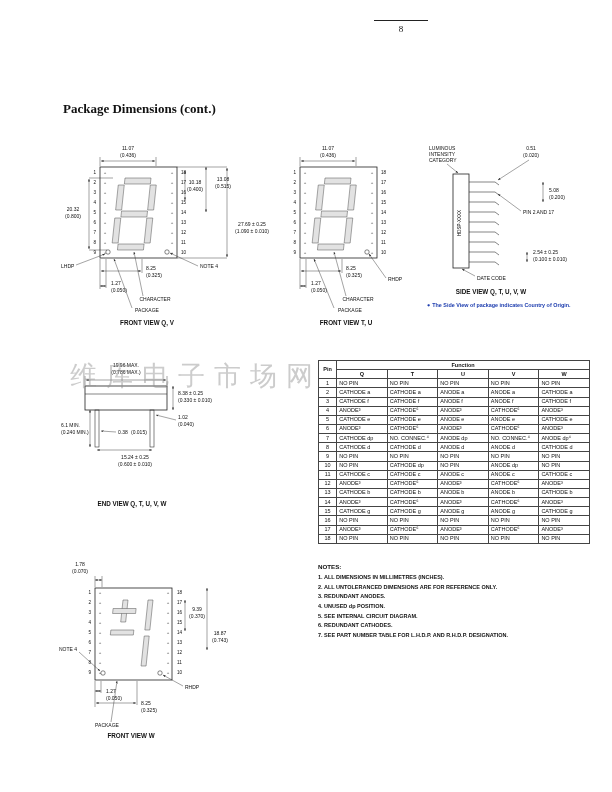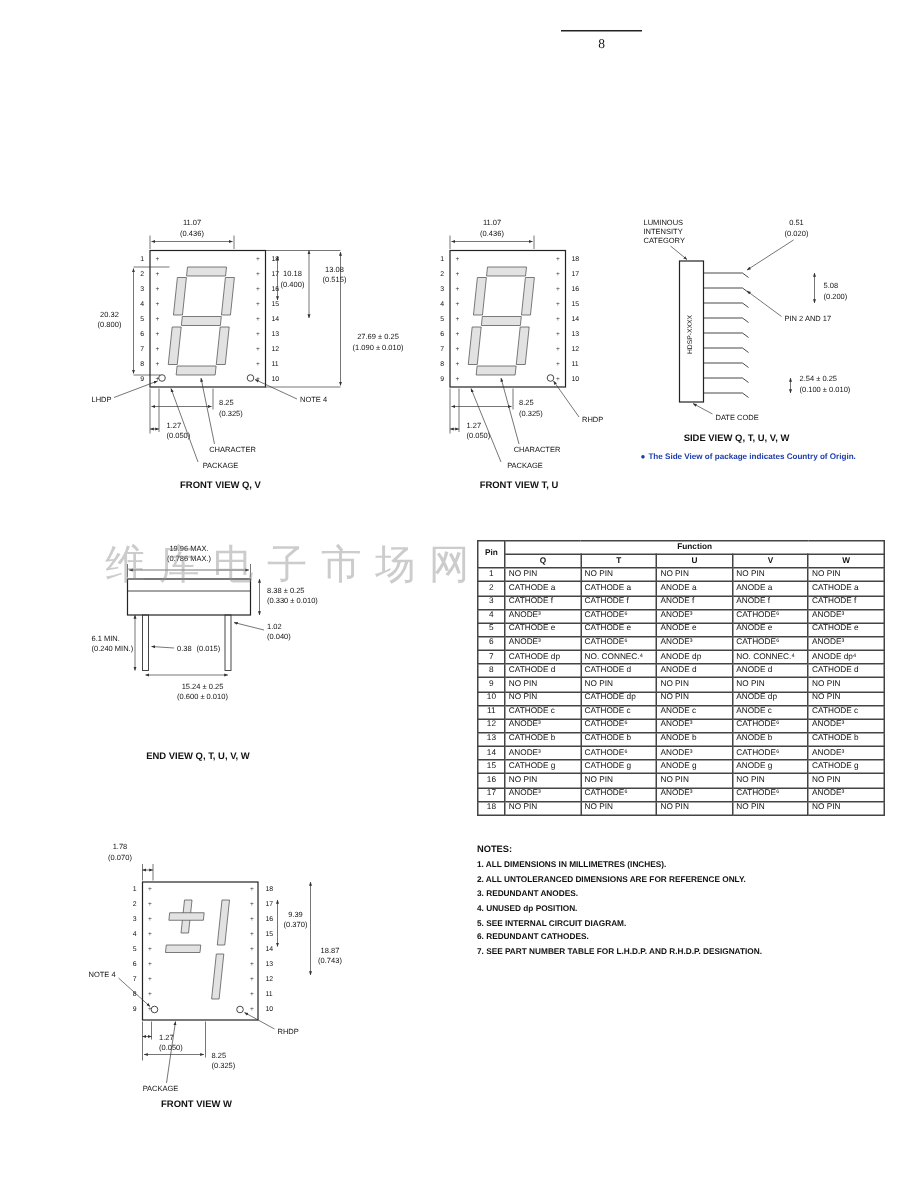--- a/index.html
+++ b/index.html
@@ -40,20 +40,21 @@
   
   .watermark{position:absolute;left:70px;top:358px;font-size:27px;letter-spacing:9px;
              color:#8f8f8f;opacity:0.45;z-index:9;pointer-events:none;white-space:nowrap;}
 </style>
 </head>
 <body>
 
 <div class="page">
 
   <div class="pagenum">8</div>
+  <div class="title">Package Dimensions (cont.)</div>
   <div class="watermark">维库电子市场网</div>
 
   <svg class="fig" style="left:55px;top:140px" width="225" height="190" viewBox="0 0 225 190">
     <defs>
       <marker id="arr" viewBox="0 0 8 8" refX="7.5" refY="4" markerWidth="6" markerHeight="6" orient="auto-start-reverse">
           <path d="M0,1 L8,4 L0,7 Z" fill="#333"></path>
         </marker>
     </defs>
 
     <text class="dm" x="73" y="10">11.07</text>

